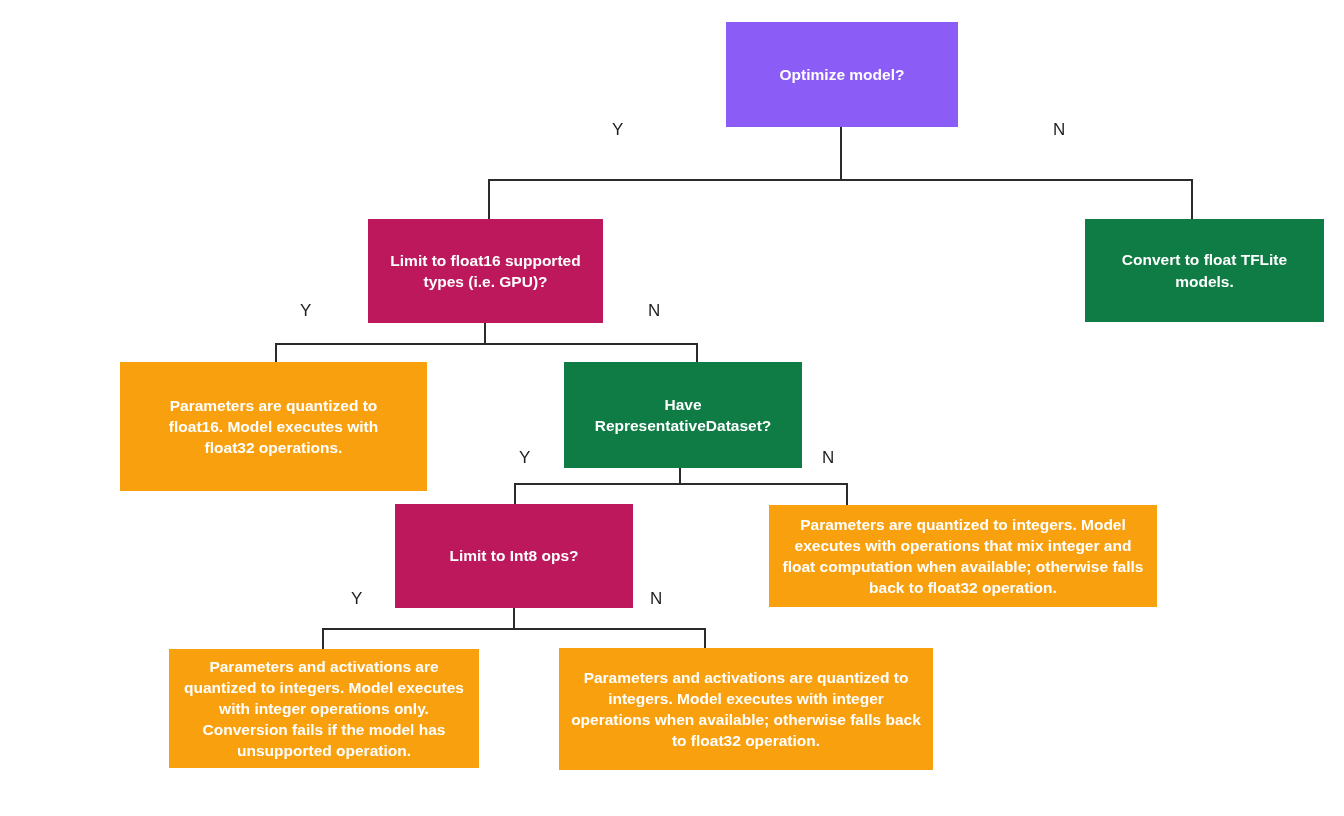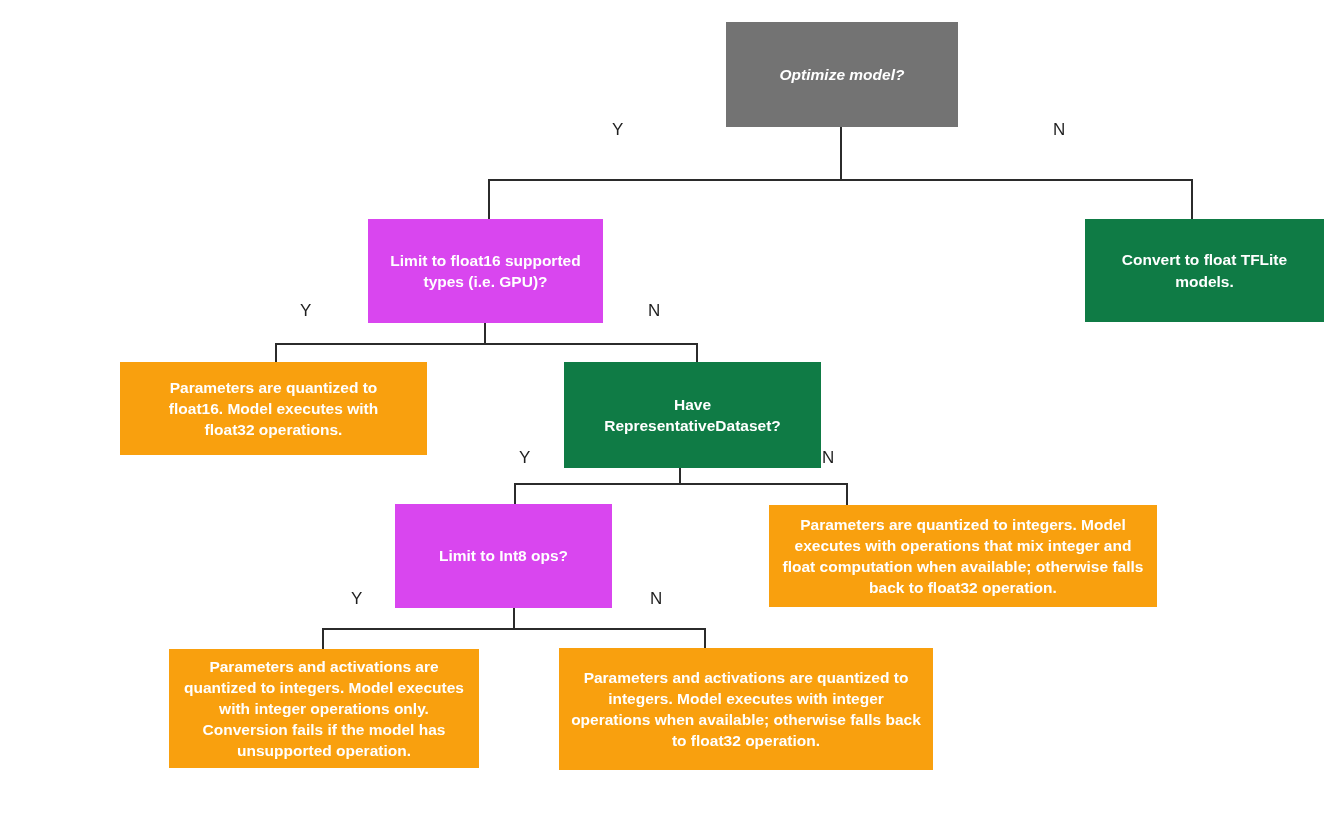--- a/index.html
+++ b/index.html
@@ -6,23 +6,23 @@
   body{
     width:1344px;height:816px;position:relative;background:#ffffff;
     font-family:"Liberation Sans","DejaVu Sans",sans-serif;overflow:hidden;
   }
   .stage{position:absolute;inset:0;}
   .node{
     position:absolute;display:flex;align-items:center;justify-content:center;
     text-align:center;color:#ffffff;font-weight:bold;font-size:15.5px;line-height:1.36;
     box-sizing:border-box;
   }
-  .node.dark{background:#737373;font-style:italic;}
+  .node.dark{background:#8b5cf6;}
   .node.medium{background:#0f7b45;margin-left:12px;}
-  .node.bright{background:#d946ef;}
+  .node.bright{background:#be185d;}
   .node.orange{background:#f9a00e;}
   .vline,.hline{position:absolute;background:#2b2b2b;}
   .vline{width:2px;}
   .hline{height:2px;}
   .edge-label{
     position:absolute;color:#1f1f1f;font-size:17px;font-weight:400;
   }
 </style>
 </head>
 <body>
@@ -41,31 +41,31 @@
   <div class="node bright" style="left:368px;top:219px;width:235px;height:104px;padding:0 10px;">Limit to float16 supported types (i.e. GPU)?</div>
   <div class="node medium" style="left:1073px;top:219px;width:239px;height:103px;padding:0 20px;">Convert to float TFLite models.</div>
 
   <div class="vline" style="left:484px;top:323px;height:21px;"></div>
   <div class="hline" style="left:275px;top:343px;width:423px;"></div>
   <div class="vline" style="left:275px;top:343px;height:20px;"></div>
   <div class="vline" style="left:696px;top:343px;height:20px;"></div>
   <span class="edge-label" style="left:300px;top:301px;">Y</span>
   <span class="edge-label" style="left:648px;top:301px;">N</span>
 
-  <div class="node orange" style="left:120px;top:362px;width:307px;height:93px;padding:0 28px;">Parameters are quantized to float16. Model executes with float32 operations.</div>
-  <div class="node medium" style="left:552px;top:362px;width:257px;height:106px;padding:0 30px;">Have RepresentativeDataset?</div>
+  <div class="node orange" style="left:120px;top:362px;width:307px;height:129px;padding:0 28px;">Parameters are quantized to float16. Model executes with float32 operations.</div>
+  <div class="node medium" style="left:552px;top:362px;width:238px;height:106px;padding:0 30px;">Have RepresentativeDataset?</div>
 
   <div class="vline" style="left:679px;top:468px;height:16px;"></div>
   <div class="hline" style="left:514px;top:483px;width:334px;"></div>
   <div class="vline" style="left:514px;top:483px;height:21px;"></div>
   <div class="vline" style="left:846px;top:483px;height:22px;"></div>
   <span class="edge-label" style="left:519px;top:448px;">Y</span>
   <span class="edge-label" style="left:822px;top:448px;">N</span>
 
-  <div class="node bright" style="left:395px;top:504px;width:217px;height:104px;padding:11px 20px;">Limit to Int8 ops?</div>
+  <div class="node bright" style="left:395px;top:504px;width:238px;height:104px;padding:11px 20px;">Limit to Int8 ops?</div>
   <div class="node orange" style="left:729px;top:505px;width:388px;height:102px;padding:0 10px;margin-left:40px;">Parameters are quantized to integers. Model executes with operations that mix integer and float computation when available; otherwise falls back to float32 operation.</div>
 
   <div class="vline" style="left:513px;top:608px;height:21px;"></div>
   <div class="hline" style="left:322px;top:628px;width:384px;"></div>
   <div class="vline" style="left:322px;top:628px;height:21px;"></div>
   <div class="vline" style="left:704px;top:628px;height:20px;"></div>
   <span class="edge-label" style="left:351px;top:589px;">Y</span>
   <span class="edge-label" style="left:650px;top:589px;">N</span>
 
   <div class="node orange" style="left:169px;top:649px;width:310px;height:119px;padding:0 10px;">Parameters and activations are quantized to integers. Model executes with integer operations only. Conversion fails if the model has unsupported operation.</div>

